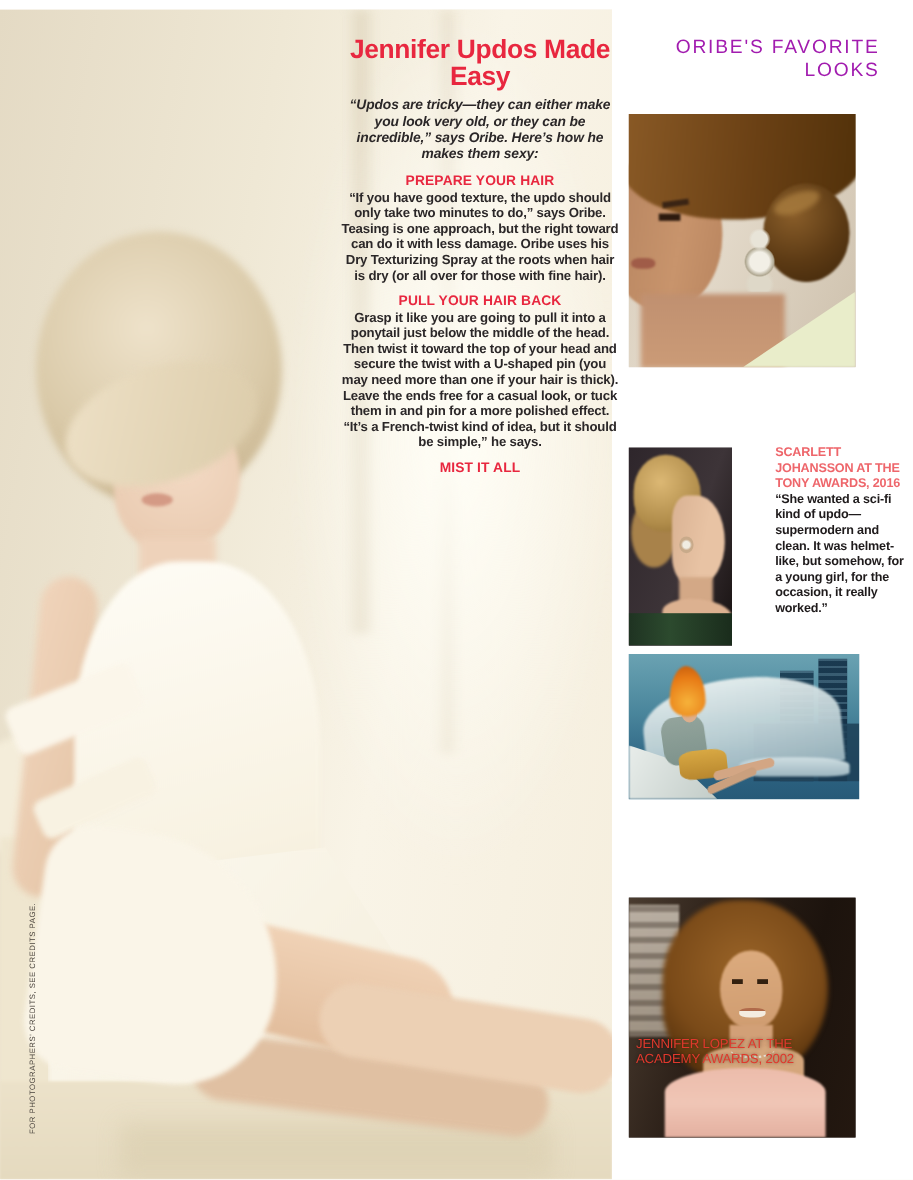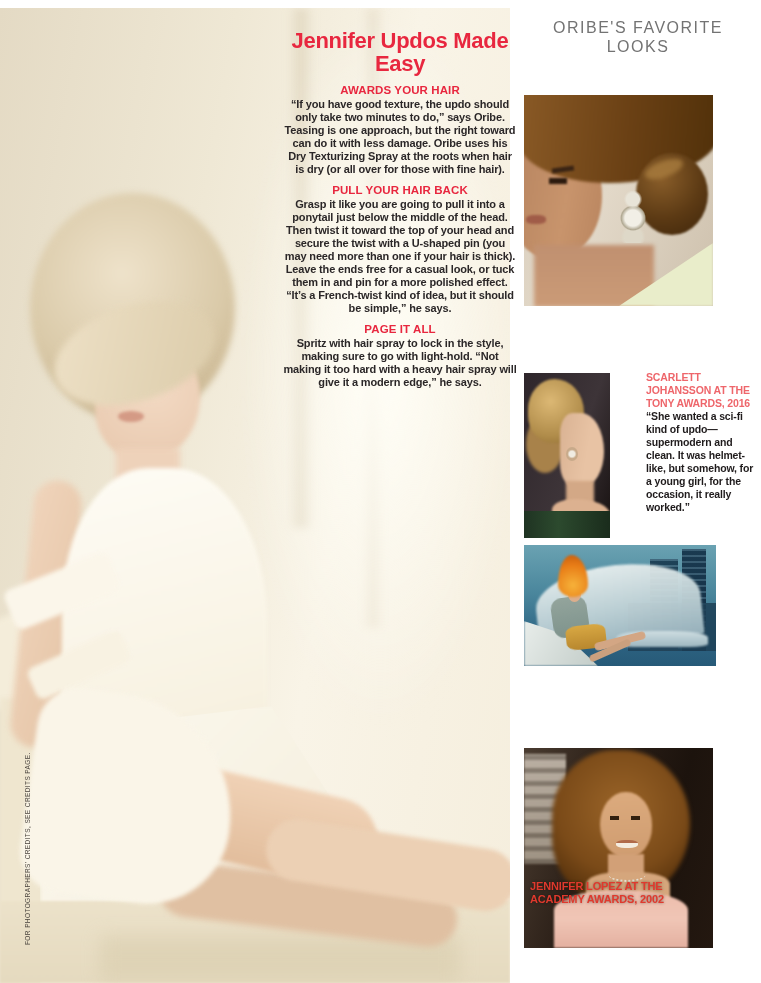--- a/index.html
+++ b/index.html
@@ -48,22 +48,22 @@
   
   .article{left:283px;top:30px;width:234px;text-align:center;color:#2b2728;}
   .article h1{margin:0 0 6px 0;font-size:22px;line-height:1.04;font-weight:700;color:#e8273f;letter-spacing:-.3px;}
   .intro{margin:0 0 7px 0;font-size:11.5px;line-height:13.8px;font-weight:700;font-style:italic;letter-spacing:-.1px;}
   .sec-head{margin:8px 0 2px 0;font-size:11.5px;font-weight:700;color:#e8273f;letter-spacing:.1px;}
   .sec-body{margin:0;font-size:11px;line-height:13px;font-weight:700;letter-spacing:-.15px;}
 
   
   .sidebar{left:515px;top:0;width:246px;height:983px;}
   .sidebar .abs div{position:absolute;}
-  .side-head{position:absolute;left:28px;top:18px;width:190px;margin:0;text-align:center;
-    font-size:16px;line-height:19px;font-weight:400;color:#737373;letter-spacing:1.5px;}
+  .side-head{position:absolute;left:28px;top:30px;width:190px;margin:0;text-align:right;
+    font-size:16px;line-height:19px;font-weight:400;color:#a21caf;letter-spacing:1.5px;}
   .photo{position:absolute;overflow:hidden;}
   .cap{position:absolute;margin:0;font-size:10.5px;line-height:13px;font-weight:700;color:#1f1b1c;letter-spacing:-.15px;}
   .cap-center{text-align:center;}
   .cap-label{color:#ee666b;font-weight:700;}
   .cap-label-italic{color:#e84f50;font-style:italic;}
 
   
   .ph1{left:9px;top:95px;width:189px;height:211px;background:#d8cdbc;}
   .p1-bg{inset:0;background:linear-gradient(115deg,#d8cdbc,#e2d8c8 45%,#cdc0ac);}
   .p1-logo{left:4px;top:26px;width:34px;height:64px;background:radial-gradient(closest-side,#c79a2e,rgba(199,154,46,0));filter:blur(4px);opacity:.8;}
@@ -134,21 +134,21 @@
     background:linear-gradient(175deg,#dcab7e,#cf9c70);filter:blur(1px);}
   .p4-eyeL{left:86px;top:68px;width:9px;height:4px;background:#32200f;filter:blur(.5px);}
   .p4-eyeR{left:107px;top:68px;width:9px;height:4px;background:#32200f;filter:blur(.5px);}
   .p4-smile{left:92px;top:92px;width:22px;height:8px;border-radius:40%;
     background:linear-gradient(180deg,#b06a4a 32%,#f4ece0 32%);filter:blur(.5px);}
   .p4-neck{left:84px;top:106px;width:36px;height:26px;background:#d2a077;filter:blur(1px);}
   .p4-chest{left:62px;top:124px;width:84px;height:30px;border-radius:40% 40% 0 0;background:#d5a67c;filter:blur(1px);}
   .p4-necklace{left:84px;top:118px;width:38px;height:14px;border-radius:50%;border-bottom:2px dotted #e8e2d4;}
   .p4-dress{left:30px;top:142px;width:134px;height:58px;border-radius:50% 50% 0 0/35% 35% 0 0;
     background:linear-gradient(180deg,#ecbcab,#f0c6b6 50%,#e4b0a0);filter:blur(1px);}
-  .ov-cap{position:absolute;left:6px;top:132px;width:172px;font-size:10.5px;line-height:12px;font-weight:700;
+  .ov-cap{position:absolute;left:6px;top:116px;width:172px;font-size:10.5px;line-height:12px;font-weight:400;
     letter-spacing:-.15px;text-shadow:0 0 3px rgba(0,0,0,.45);}
   .ov-label{display:block;color:#e0392d;font-size:11px;line-height:13px;margin-bottom:1px;}
   .ov-quote{display:block;color:#f7f3ea;}
 </style>
 </head>
 <body>
 
 <div class="page">
 
   <div class="abs main-photo">
@@ -174,26 +174,26 @@
     <div class="mp-leg3"></div>
     <div class="mp-leg1"></div>
     <div class="mp-leg2"></div>
     <div class="mp-flap"></div>
   </div>
 
   <div class="abs credit">FOR PHOTOGRAPHERS' CREDITS, SEE CREDITS PAGE.</div>
 
   <div class="abs article">
     <h1>Jennifer Updos Made Easy</h1>
-    <div class="sec-head">AWARDS YOUR HAIR</div>
+    <p class="intro">“Updos are tricky—they can either make you look very old, or they can be incredible,” says Oribe. Here’s how he makes them sexy:</p>
+    <div class="sec-head">PREPARE YOUR HAIR</div>
     <p class="sec-body">“If you have good texture, the updo should only take two minutes to do,” says Oribe. Teasing is one approach, but the right toward can do it with less damage. Oribe uses his Dry Texturizing Spray at the roots when hair is dry (or all over for those with fine hair).</p>
     <div class="sec-head">PULL YOUR HAIR BACK</div>
     <p class="sec-body">Grasp it like you are going to pull it into a ponytail just below the middle of the head. Then twist it toward the top of your head and secure the twist with a U-shaped pin (you may need more than one if your hair is thick). Leave the ends free for a casual look, or tuck them in and pin for a more polished effect. “It’s a French-twist kind of idea, but it should be simple,” he says.</p>
-    <div class="sec-head">PAGE IT ALL</div>
-    <p class="sec-body">Spritz with hair spray to lock in the style, making sure to go with light-hold. “Not making it too hard with a heavy hair spray will give it a modern edge,” he says.</p>
+    <div class="sec-head">MIST IT ALL</div>
   </div>
 
   <div class="abs sidebar">
     <h2 class="side-head">ORIBE'S FAVORITE LOOKS</h2>
 
     <div class="photo ph1 abs">
       <div class="p1-bg"></div>
       <div class="p1-logo"></div>
       <div class="p1-face"></div>
       <div class="p1-hairtop"></div>

